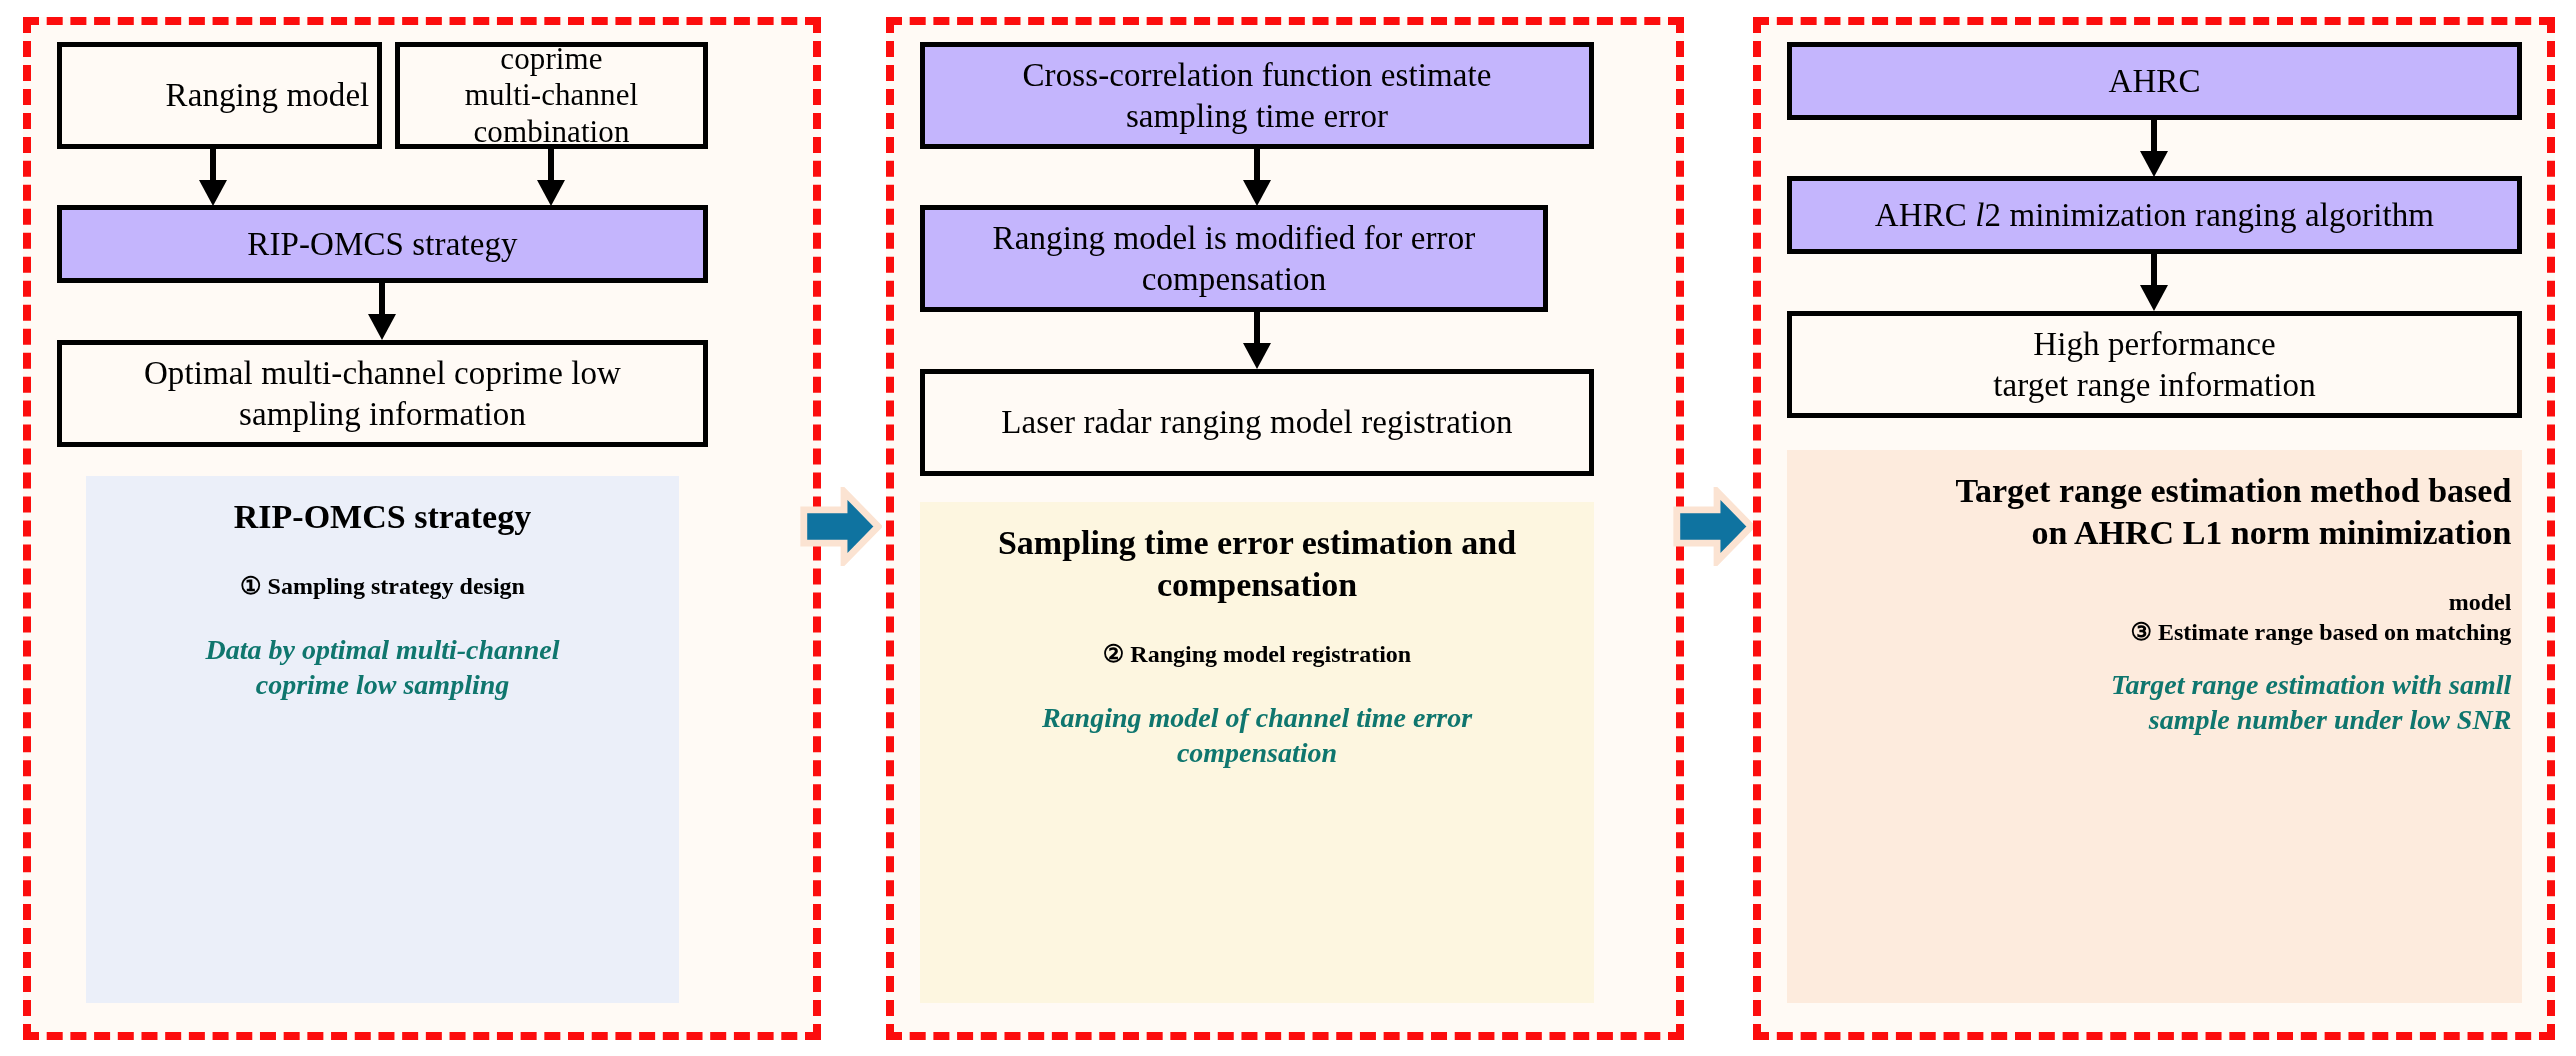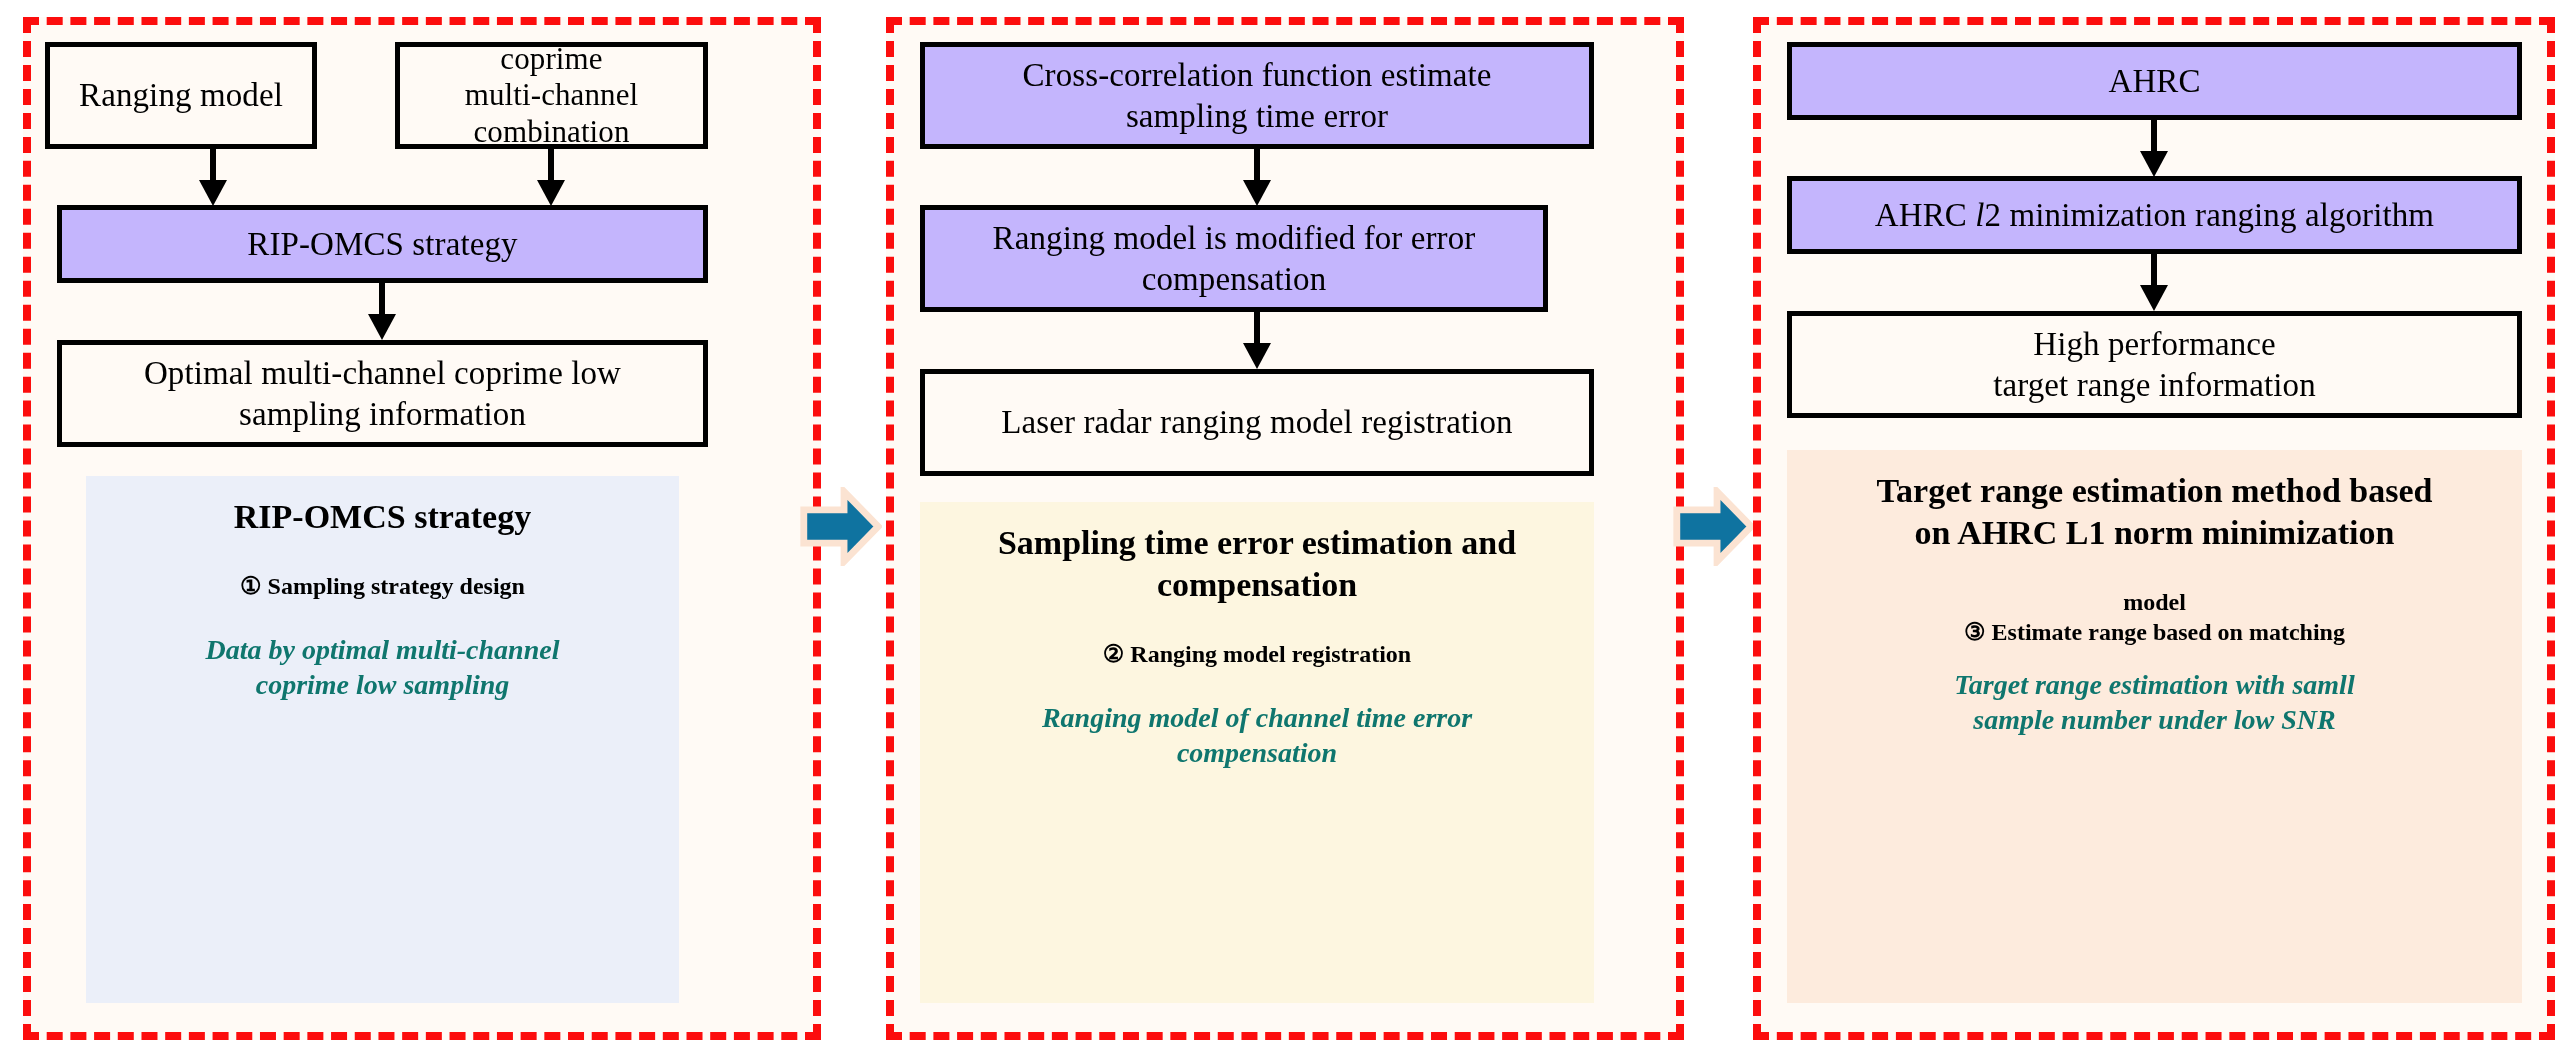--- a/index.html
+++ b/index.html
@@ -113,21 +113,21 @@
   .ital { font-style: italic; }
 </style>
 </head>
 <body>
 
 <div class="canvas">
 
   <div class="stage stage-1">
     <div class="stage-inner">
 
-      <div class="node" style="left:14px; top:17px; width:272px; height:107px;">
+      <div class="node" style="left:26px; top:17px; width:325px; height:107px;text-align:right;">
         <span class="txt">Ranging model</span>
       </div>
 
       <div class="node" style="left:364px; top:17px; width:313px; height:107px; font-size:31px; line-height:1.18;">
         <span class="txt">
           <span>coprime</span><br>
           <span>multi-channel</span><br>
           <span>combination</span>
         </span>
       </div>
@@ -247,21 +247,21 @@
         <div class="head" style="top:31px;"></div>
       </div>
 
       <div class="node" style="left:26px; top:286px; width:735px; height:107px;">
         <span class="txt">
           <span>High performance</span><br>
           <span>target range information</span>
         </span>
       </div>
 
-      <div class="summary sp3" style="left:26px; top:425px; width:735px; height:553px;">
+      <div class="summary sp3" style="left:26px; top:425px; width:735px; height:553px;text-align:right;">
         <span class="line head-line">Target range estimation method based</span>
         <span class="line head-line">on AHRC L1 norm minimization</span>
         <div class="gap-a"></div>
         <span class="line num-line">model</span>
         <span class="line num-line">③ Estimate range based on matching</span>
         <div class="gap-s"></div>
         <span class="line red-line">Target range estimation with samll</span>
         <span class="line red-line">sample number under low SNR</span>
       </div>
 

